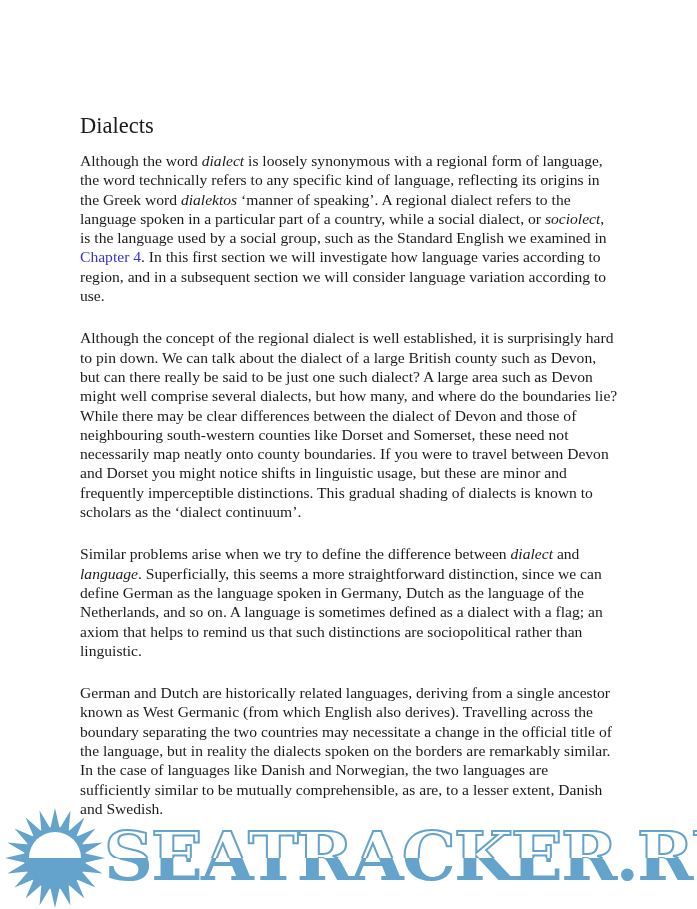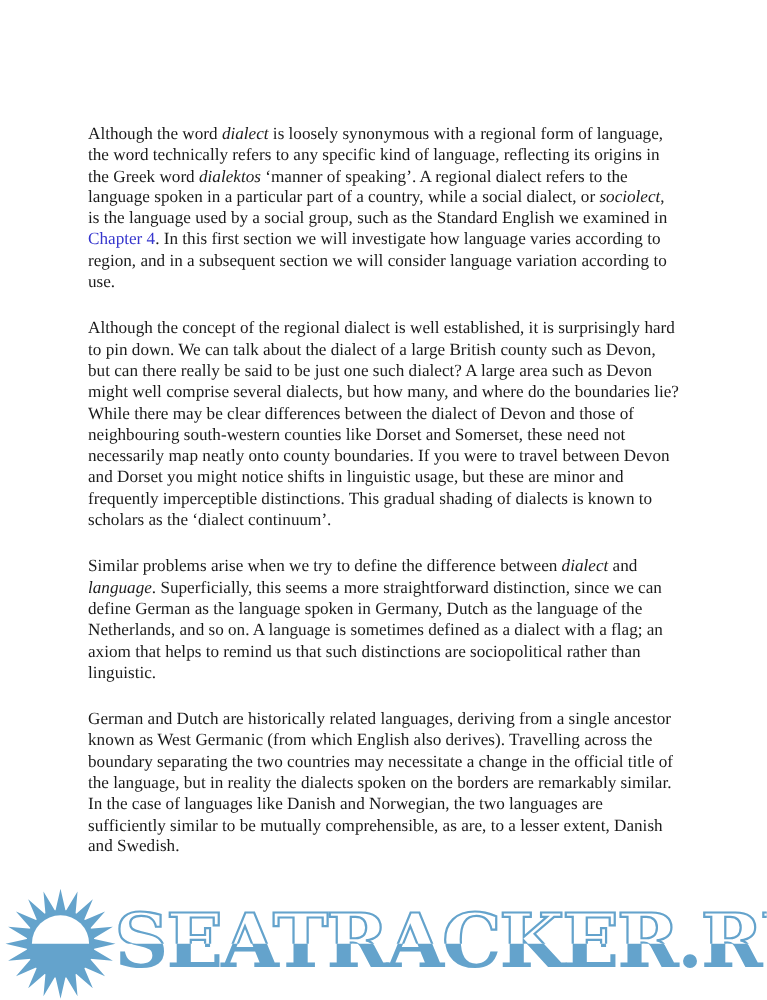--- a/index.html
+++ b/index.html
@@ -63,20 +63,21 @@
   .wm-top {
     color: #ffffff;
     -webkit-text-stroke: 2px var(--wm-color, #64a3cc);
     clip-path: inset(0 0 47% 0);
   }
 </style>
 </head>
 <body>
 
 <div class="content">
+  <h1 class="page-title">Dialects</h1>
   <div id="paragraphs">
       <p class="para"><span>Although the word </span><i>dialect</i><span> is loosely synonymous with a regional form of language, the word technically refers to any specific kind of language, reflecting its origins in the Greek word </span><i>dialektos</i><span> ‘manner of speaking’. A regional dialect refers to the language spoken in a particular part of a country, while a social dialect, or </span><i>sociolect</i><span>, is the language used by a social group, such as the Standard English we examined in </span><a href="#">Chapter 4</a><span>. In this first section we will investigate how language varies according to region, and in a subsequent section we will consider language variation according to use.</span></p>
       <p class="para"><span>Although the concept of the regional dialect is well established, it is surprisingly hard to pin down. We can talk about the dialect of a large British county such as Devon, but can there really be said to be just one such dialect? A large area such as Devon might well comprise several dialects, but how many, and where do the boundaries lie? While there may be clear differences between the dialect of Devon and those of neighbouring south-western counties like Dorset and Somerset, these need not necessarily map neatly onto county boundaries. If you were to travel between Devon and Dorset you might notice shifts in linguistic usage, but these are minor and frequently imperceptible distinctions. This gradual shading of dialects is known to scholars as the ‘dialect continuum’.</span></p>
       <p class="para"><span>Similar problems arise when we try to define the difference between </span><i>dialect</i><span> and </span><i>language</i><span>. Superficially, this seems a more straightforward distinction, since we can define German as the language spoken in Germany, Dutch as the language of the Netherlands, and so on. A language is sometimes defined as a dialect with a flag; an axiom that helps to remind us that such distinctions are sociopolitical rather than linguistic.</span></p>
       <p class="para"><span>German and Dutch are historically related languages, deriving from a single ancestor known as West Germanic (from which English also derives). Travelling across the boundary separating the two countries may necessitate a change in the official title of the language, but in reality the dialects spoken on the borders are remarkably similar. In the case of languages like Danish and Norwegian, the two languages are sufficiently similar to be mutually comprehensible, as are, to a lesser extent, Danish and Swedish.</span></p>
     </div>
 </div>
 
 <div class="watermark">
   <svg class="sun-logo" width="116" height="103" viewBox="0 0 116 103" aria-hidden="true">

